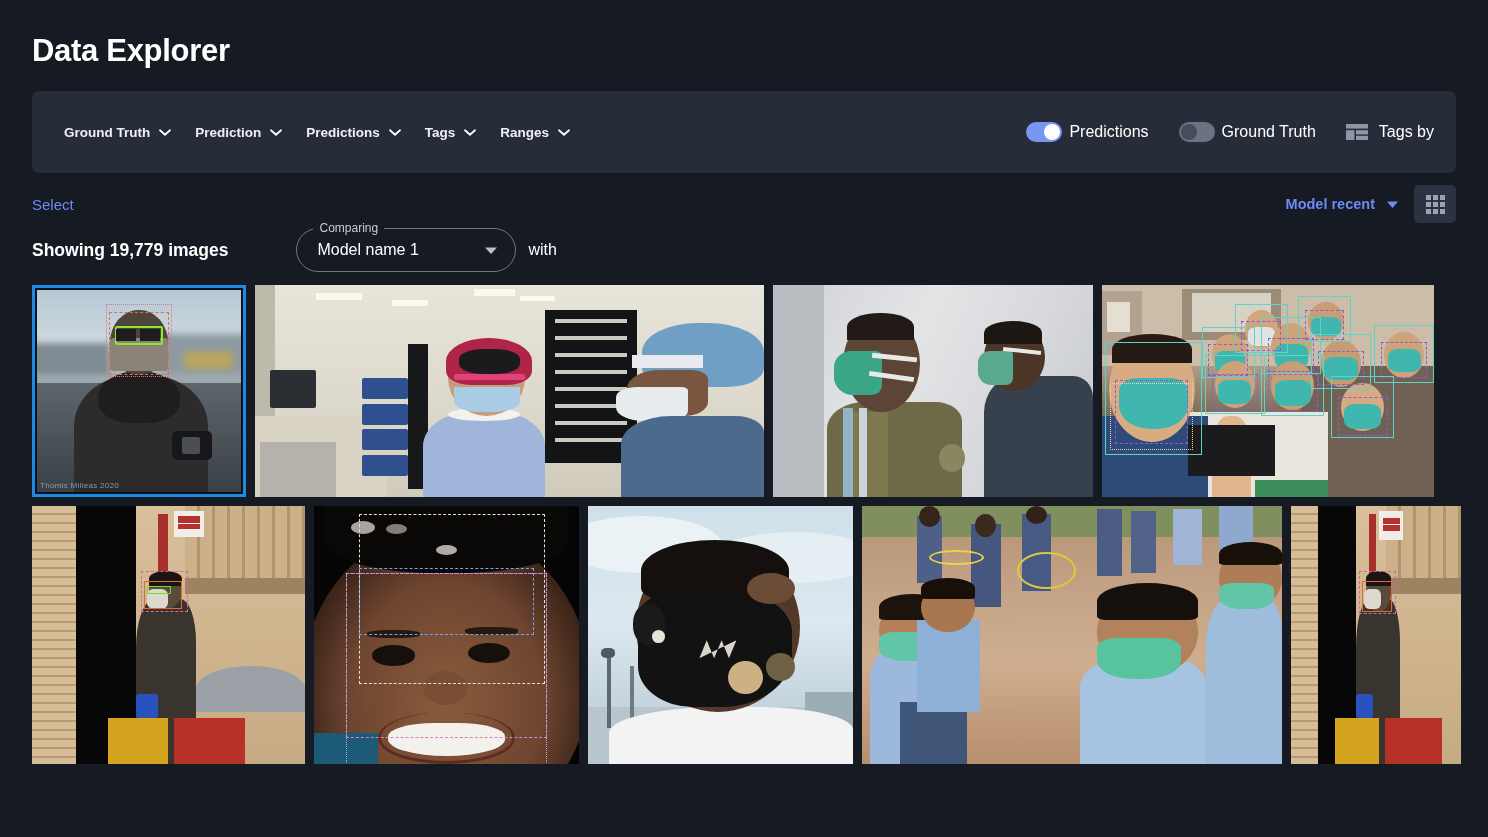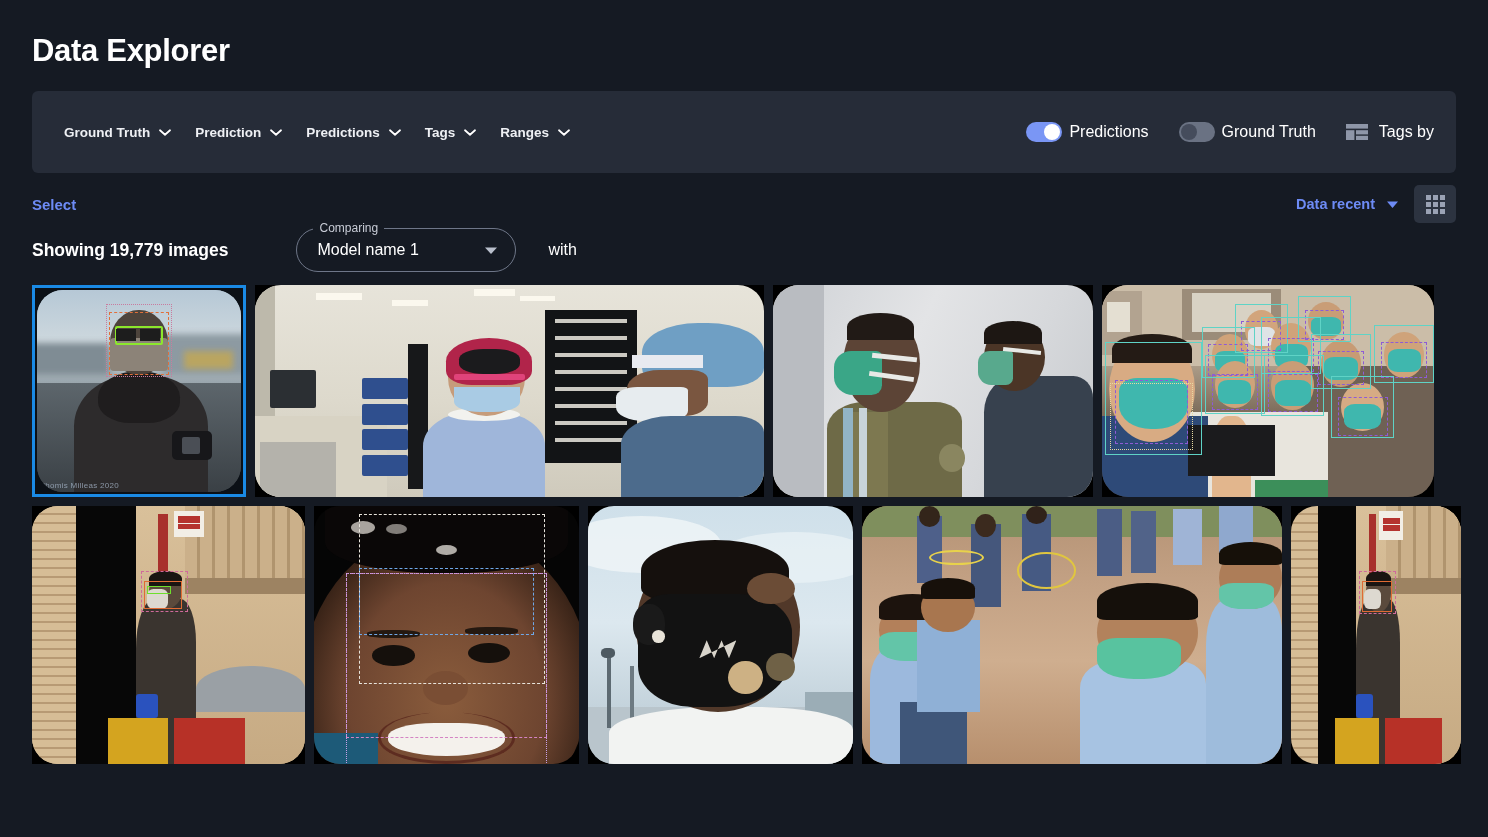--- a/index.html
+++ b/index.html
@@ -149,21 +149,21 @@
   
   .select-row {
     margin: 17px 32px 0 32px;
     height: 28px;
     display: flex;
     align-items: center;
   }
 
   .select-link {
     font-size: 15px;
-    font-weight: bold;
+    font-weight: normal;
     color: #6d8bf5;
     cursor: pointer;
     user-select: none;
   }
 
   .sort-area {
     display: flex;
     align-items: center;
     gap: 16px;
   }
@@ -244,21 +244,21 @@
     font-size: 16px;
     color: #ffffff;
     white-space: nowrap;
   }
 
   .model-caret { width: 12px; height: 7px; flex: 0 0 auto; }
 
   .with-text {
     font-size: 16px;
     color: #ffffff;
-    margin: 0 32px;
+    margin: 0 12px;
   }
 
   .pred-toggles {
     display: flex;
     align-items: center;
     gap: 26px;
     margin-left: 40px;
   }
 
   
@@ -283,21 +283,20 @@
     outline: 3px solid #1a8ae5;
     outline-offset: -3px;
     padding: 5px;
     background: #0b1016;
   }
   .tile-inner {
     width: 100%;
     height: 100%;
     position: relative;
     overflow: hidden;
-    border-radius: 26px;
   }
 
   .scene { position: absolute; inset: 0; }
 
   
   .bbox {
     position: absolute;
     pointer-events: none;
   }
   .blob { position:absolute; border-radius:50%; }
@@ -388,21 +387,21 @@
       </div>
     </div>
   </div>
 </div>
 
 <div class="select-row">
   <span class="select-link">Select</span>
   <div class="spacer"></div>
   <div class="sort-area">
     <div class="sort-dropdown">
-      <span class="sort-label">Data recent</span>
+      <span class="sort-label">Model recent</span>
       <svg class="sort-caret" viewBox="0 0 11 7">
           <polygon points="0,0.6 11,0.6 5.5,7" fill="#6d8bf5"></polygon>
         </svg>
     </div>
     <div class="view-btn">
       <svg class="grid-icon" viewBox="0 0 19 19">
         <rect x="0" y="0" width="5" height="5" fill="#9aa2b4"></rect>
         <rect x="7" y="0" width="5" height="5" fill="#9aa2b4"></rect>
         <rect x="14" y="0" width="5" height="5" fill="#9aa2b4"></rect>
         <rect x="0" y="7" width="5" height="5" fill="#9aa2b4"></rect>

